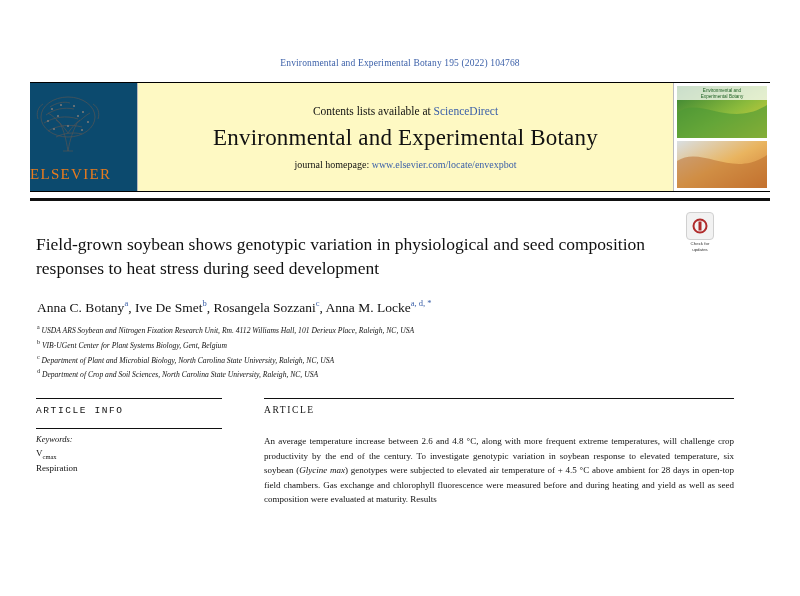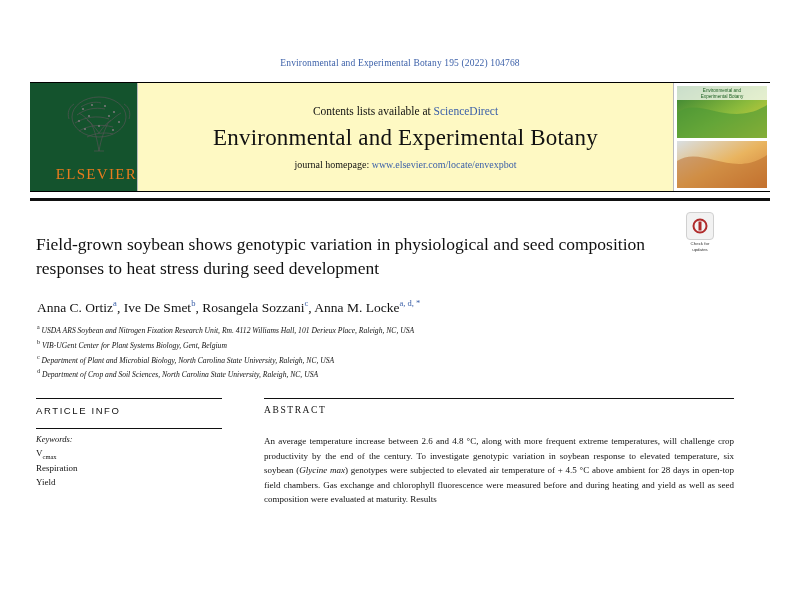--- a/index.html
+++ b/index.html
@@ -46,23 +46,23 @@
     border-bottom: 1px solid #000;
     display: flex;
     align-items: stretch;
     box-sizing: border-box;
   }
   .masthead-left {
     width: 108px;
     border-right: 1px solid #bbb;
     display: flex;
     flex-direction: column;
-    align-items: flex-end;
+    align-items: flex-start;
     justify-content: center;
-    background: #14532d;
+    background: #0c4a6e;
     padding-top: 2px;
     box-sizing: border-box;
     gap: 9px;
   }
   .elsevier-tree {
     width: 76px;
     height: 62px;
     display: block;
   }
   .elsevier-word {
@@ -219,21 +219,21 @@
     top: 398px;
     left: 264px;
     width: 470px;
     height: 1px;
     background: #111;
   }
   .info-head {
     position: absolute;
     top: 405px;
     left: 36px;
-    font-family: Liberation Sans, sans-serif;
+    font-family: Liberation Mono, monospace;
     font-size: 9.5px;
     letter-spacing: 1.6px;
     color: #111;
   }
   .abstract-head {
     position: absolute;
     top: 405px;
     left: 264px;
     font-family: "Liberation Serif", serif;
     font-size: 9.5px;
@@ -366,43 +366,42 @@
     </div>
     <div class="crossmark-label">
       <div>Check for</div>
       <div>updates</div>
     </div>
   </div>
 
   <div class="title">Field-grown soybean shows genotypic variation in physiological and seed composition responses to heat stress during seed development</div>
 
   <div class="authors">
-    <span>Anna C. Ortiz</span><sup>a</sup>,
+    <span>Anna C. Botany</span><sup>a</sup>,
     <span>Ive De Smet</span><sup>b</sup>,
     <span>Rosangela Sozzani</span><sup>c</sup>,
     <span>Anna M. Locke</span><sup>a, d, *</sup>
   </div>
 
   <div class="affiliations">
     <div><sup>a</sup> <span>USDA ARS Soybean and Nitrogen Fixation Research Unit, Rm. 4112 Williams Hall, 101 Derieux Place, Raleigh, NC, USA</span></div>
     <div><sup>b</sup> <span>VIB-UGent Center for Plant Systems Biology, Gent, Belgium</span></div>
     <div><sup>c</sup> <span>Department of Plant and Microbial Biology, North Carolina State University, Raleigh, NC, USA</span></div>
     <div><sup>d</sup> <span>Department of Crop and Soil Sciences, North Carolina State University, Raleigh, NC, USA</span></div>
   </div>
 
   <div class="col-rule-left"></div>
   <div class="col-rule-right"></div>
 
   <div class="info-head">ARTICLE INFO</div>
-  <div class="abstract-head">ABSTRACT</div>
+  <div class="abstract-head">ARTICLE</div>
 
   <div class="info-rule2"></div>
 
   <div class="keywords-label">Keywords:</div>
   <div class="keywords-list">
     <div class="kw"><span>V</span><sub>cmax</sub></div>
     <div class="kw">Respiration</div>
-    <div class="kw">Yield</div>
   </div>
 
   <div class="abstract-body"><span>An average temperature increase between 2.6 and 4.8 </span><span>°C</span><span>, along with more frequent extreme temperatures, will challenge crop productivity by the end of the century. To investigate genotypic variation in soybean response to elevated temperature, six soybean (</span><i>Glycine max</i><span>) genotypes were subjected to elevated air temperature of + 4.5 </span><span>°C</span><span> above ambient for 28 days in open-top field chambers. Gas exchange and chlorophyll fluorescence were measured before and during heating and yield as well as seed composition were evaluated at maturity. Results</span></div>
 
 </div>
 
 </body></html>

